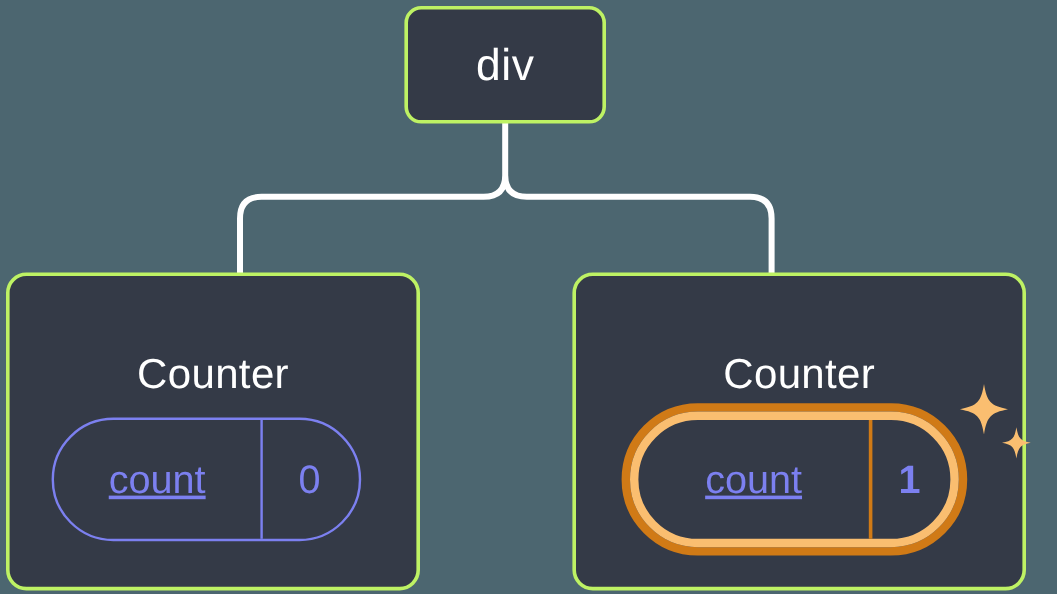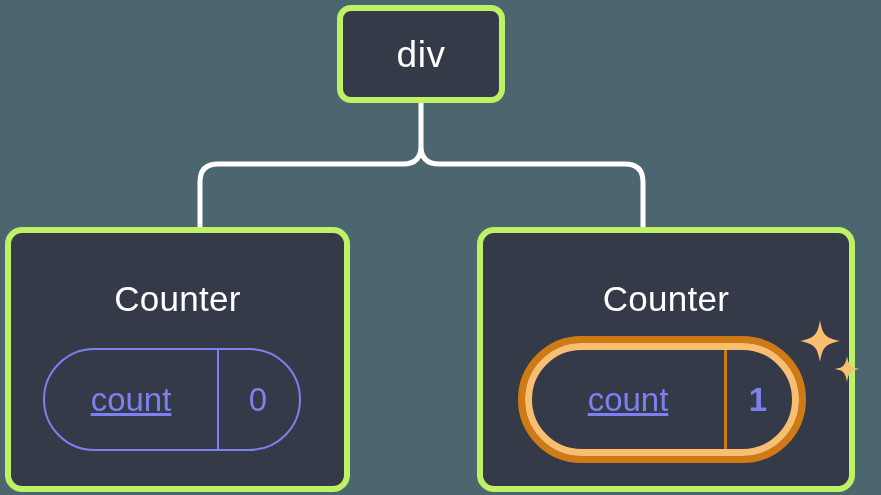--- a/index.html
+++ b/index.html
@@ -26,21 +26,21 @@
     top: 0;
     width: 881px;
     height: 495px;
     pointer-events: none;
   }
 
   
   .node {
     position: absolute;
     background: #343a47;
-    border: 6px solid #bef264;
+    border: 3px solid #bef264;
     box-sizing: border-box;
     display: flex;
     flex-direction: column;
     align-items: center;
   }
 
   #node-div {
     left: 337px;
     top: 5px;
     width: 168px;
@@ -67,21 +67,21 @@
     top: 227px;
     width: 378px;
     height: 265px;
     border-radius: 17px;
   }
 
   .node-title {
     color: #ffffff;
     font-size: 35px;
     line-height: 1;
-    margin-top: 48px;
+    margin-top: 64px;
     letter-spacing: 0.3px;
   }
 
   
   .pill-wrap {
     position: absolute;
   }
   #pill-wrap-left {
     left: 43px;
     top: 348px;

